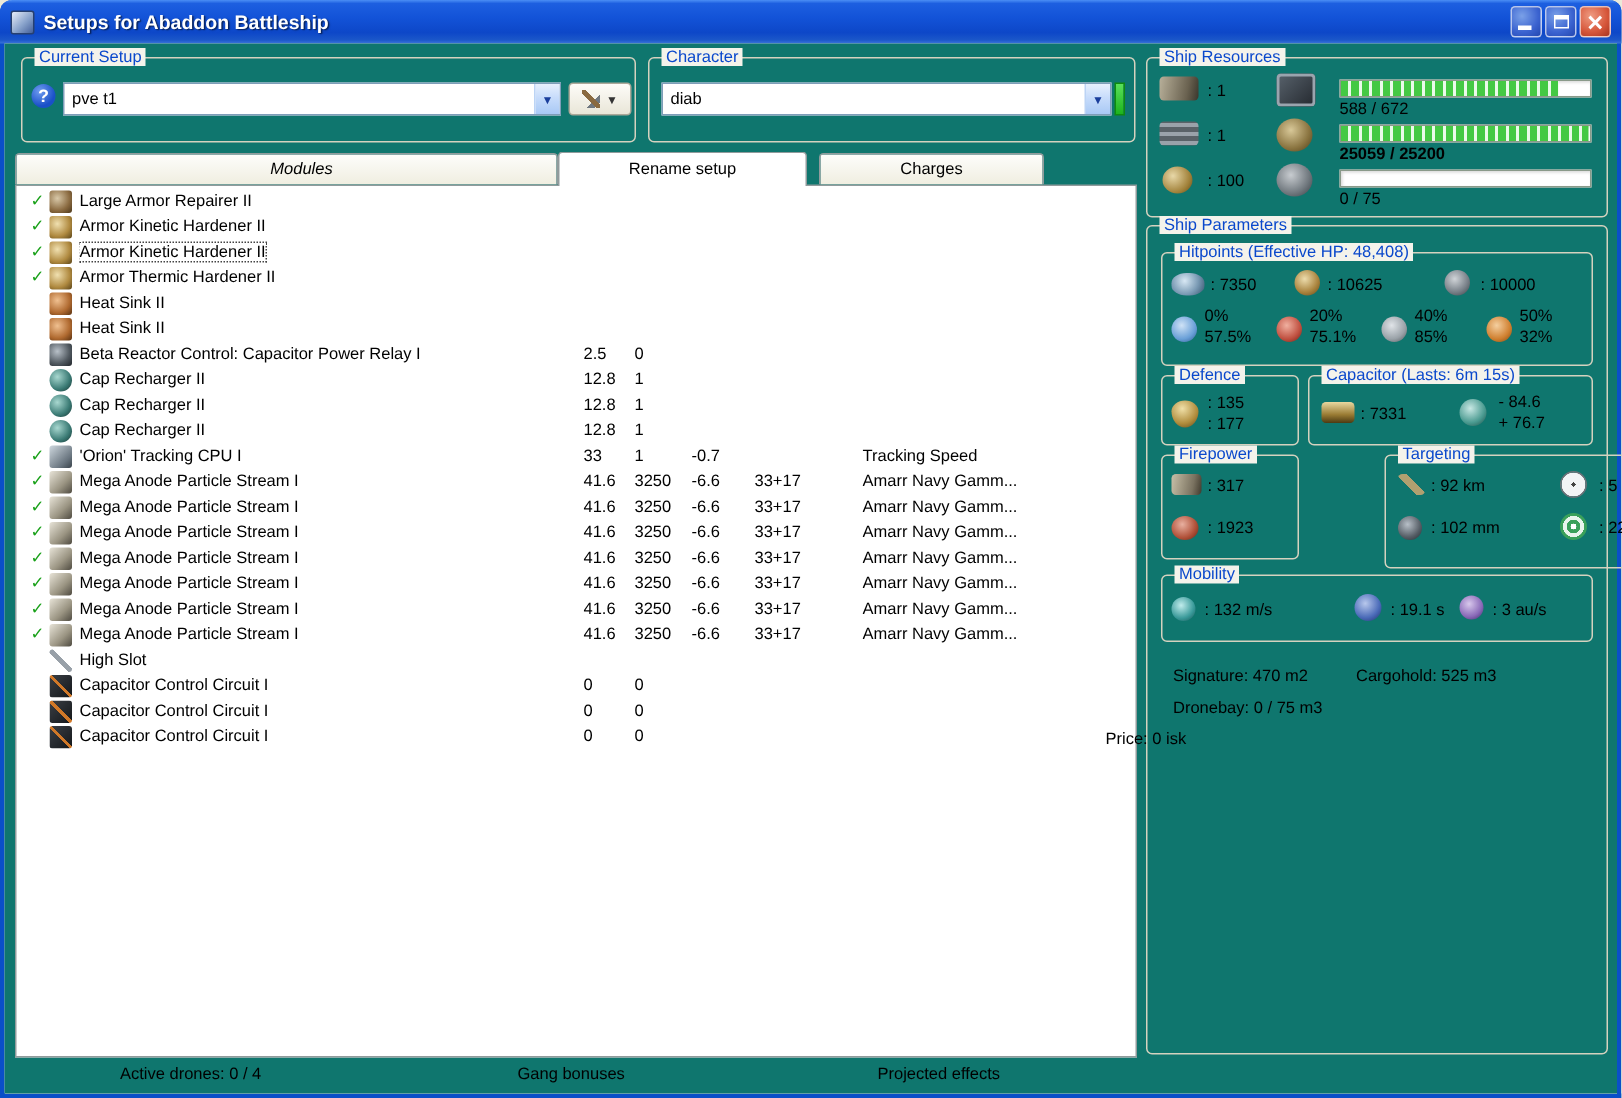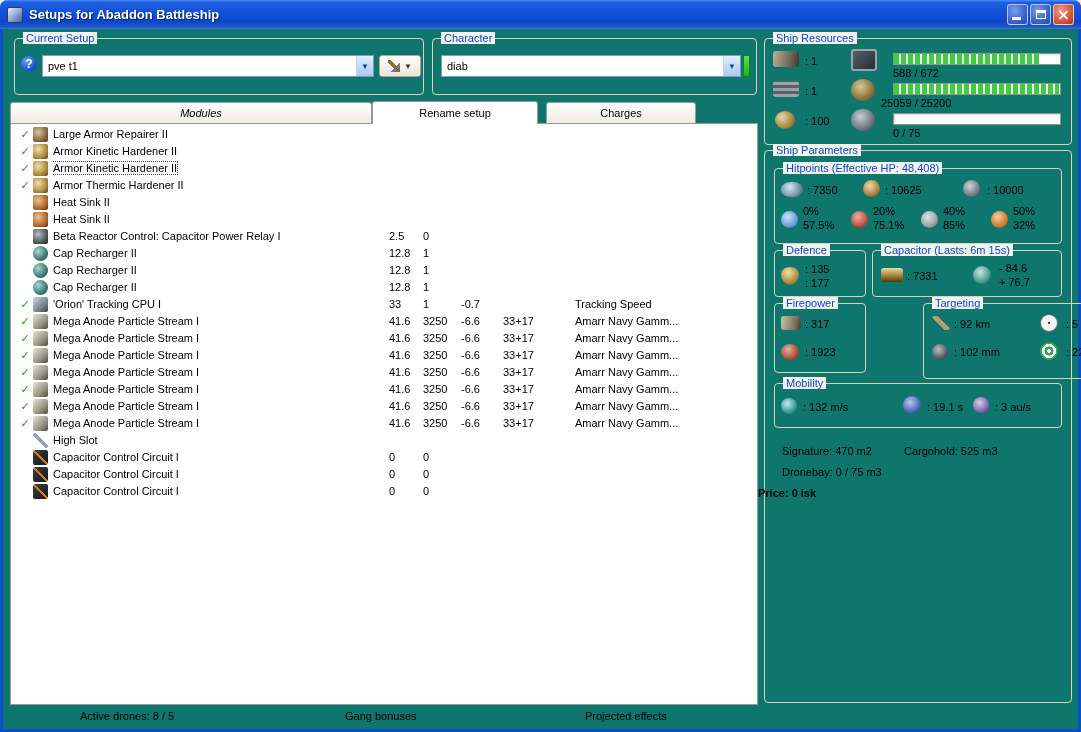--- a/index.html
+++ b/index.html
@@ -389,21 +389,21 @@
           <span class="micon mi-cap-circuit"></span>
           <span class="mname"><i>Capacitor Control Circuit I</i></span>
           <span class="mc">0</span>
           <span class="mc">0</span>
           <span class="mc"></span>
           <span class="mc"></span>
           <span class="mc"></span>
         </div>
       </div>
 
-    <span class="footer-label" style="left:77px;">Active drones: 8 / 5</span>
+    <span class="footer-label" style="left:77px;">Active drones: 0 / 4</span>
     <span class="footer-label" style="left:342px;">Gang bonuses</span>
     <span class="footer-label" style="left:582px;">Projected effects</span>
 
     <div class="gb" style="left:761px; top:9px; width:308px; height:107px;">
       <span class="gb-label">Ship Resources</span>
       <span class="sico ico-turret-hp" style="left:8px;  top:12px; width:26px; height:16px;"></span>
       <span class="stat" style="left:40px; top:16px;">: 1</span>
       <span class="sico ico-launcher-hp" style="left:8px;  top:42px; width:26px; height:16px;"></span>
       <span class="stat" style="left:40px; top:46px;">: 1</span>
       <span class="sico ico-calibration" style="left:10px; top:72px; width:20px; height:18px;"></span>
@@ -412,21 +412,21 @@
       <span class="sico ico-cpu" style="left:86px; top:10px; width:26px; height:22px;"></span>
       <div class="pbar" style="left:128px; top:14px;">
           <div class="fill" style="width: 87.5%;"></div>
         </div>
       <span class="stat" style="left:128px; top:28px;">588 / 672</span>
 
       <span class="sico ico-powergrid" style="left:86px; top:40px; width:24px; height:22px;"></span>
       <div class="pbar" style="left:128px; top:44px;">
           <div class="fill" style="width: 99.4%;"></div>
         </div>
-      <span class="stat" style="left:116px; top:58px;">25059 / 25200</span>
+      <span class="stat" style="left:128px; top:58px;font-weight:bold;">25059 / 25200</span>
 
       <span class="sico ico-dronebay" style="left:86px; top:70px; width:24px; height:22px;"></span>
       <div class="pbar" style="left:128px; top:74px;">
           <div class="fill" style="width: 0%;"></div>
         </div>
       <span class="stat" style="left:128px; top:88px;">0 / 75</span>
     </div>
 
     <div class="gb" style="left:761px; top:121px; width:308px; height:553px;">
       <span class="gb-label">Ship Parameters</span>
@@ -497,16 +497,16 @@
       <span class="stat" style="left:28px; top:17px;">: 132 m/s</span>
       <span class="sico ico-agility" style="left:128px; top:12px; width:18px; height:18px;"></span>
       <span class="stat" style="left:152px; top:17px;">: 19.1 s</span>
       <span class="sico ico-warp" style="left:198px; top:13px; width:16px; height:16px;"></span>
       <span class="stat" style="left:220px; top:17px;">: 3 au/s</span>
     </div>
 
     <span class="stat" style="left:779px; top:416px;">Signature: 470 m2</span>
     <span class="stat" style="left:901px; top:416px;">Cargohold: 525 m3</span>
     <span class="stat" style="left:779px; top:437px;">Dronebay: 0 / 75 m3</span>
-    <span class="stat" style="left:755px; top:458px;font-weight:bold;">Price: 0 isk</span>
+    <span class="stat" style="left:734px; top:458px;">Price: 0 isk</span>
 
   </div>
 </div>
 
 </body></html>

